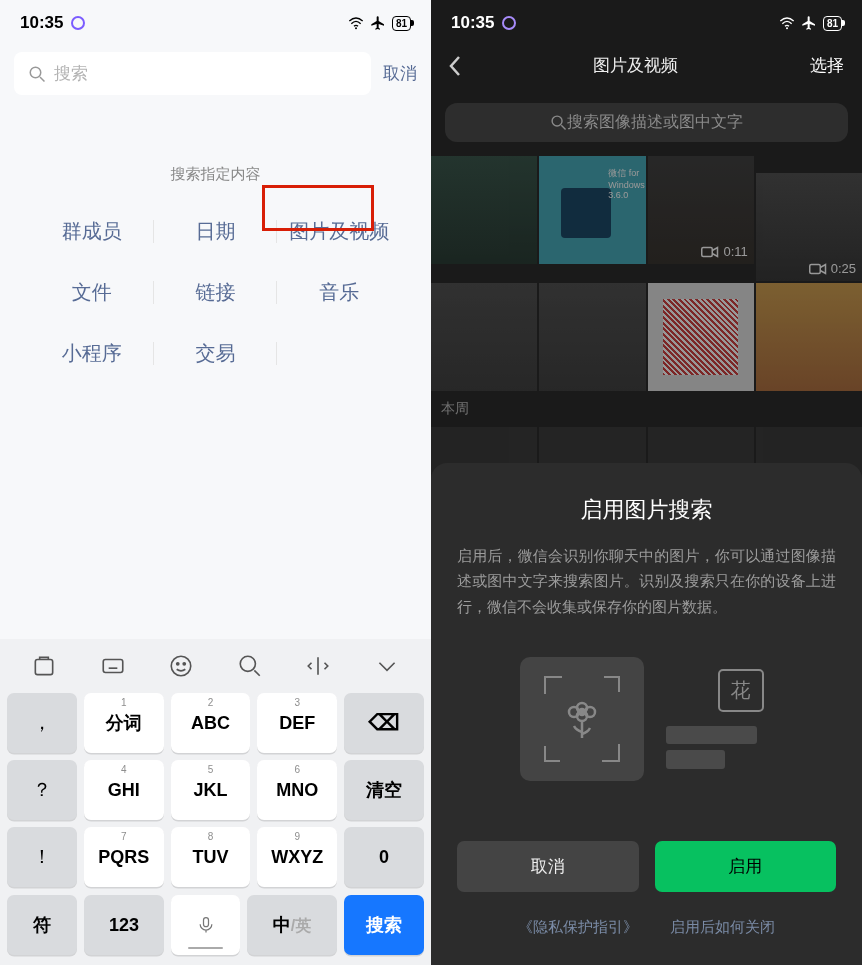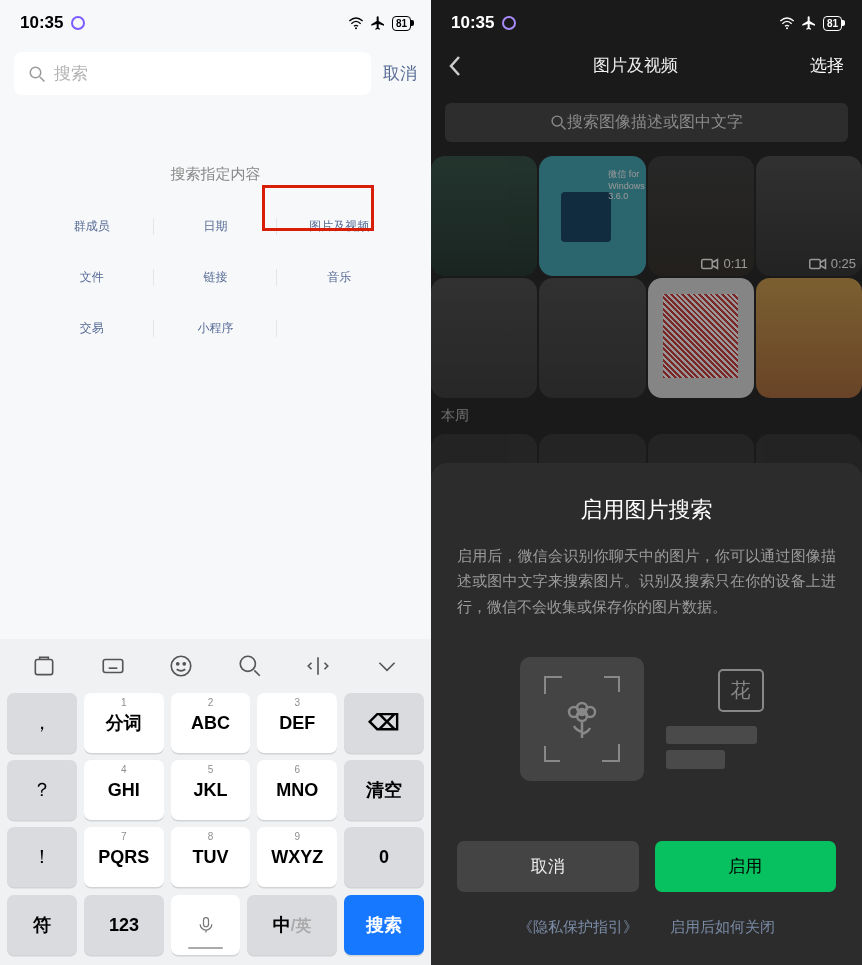--- a/index.html
+++ b/index.html
@@ -17,21 +17,21 @@
     .battery-icon::after { content: ''; position: absolute; right: -4px; top: 30%; width: 3px; height: 40%; background: #000; border-radius: 0 2px 2px 0; }
     
     .search-row { display: flex; align-items: center; gap: 12px; padding: 10px 14px; }
     .search-box { flex: 1; background: #fff; border-radius: 8px; display: flex; align-items: center; padding: 10px 14px; gap: 8px; }
     .search-icon-svg { width: 18px; height: 18px; fill: none; stroke: #999; stroke-width: 2; }
     .search-placeholder { color: #b3b3b3; font-size: 17px; }
     .cancel-link { color: #576b95; font-size: 17px; }
     
     .category-heading { text-align: center; color: #888; font-size: 15px; margin-top: 60px; margin-bottom: 28px; }
     .categories { display: grid; grid-template-columns: repeat(3, 1fr); padding: 0 30px; row-gap: 22px; }
-    .category-item { text-align: center; color: #576b95; font-size: 12px; position: relative; padding: 6px 0; }
+    .category-item { text-align: center; color: #576b95; font-size: 20px; position: relative; padding: 6px 0; }
     .category-item:not(:nth-child(3n))::after { content: ''; position: absolute; right: 0; top: 20%; height: 60%; width: 1px; background: #e5e5e5; }
     .highlight-box { border: 3.5px solid #d81e06; position: absolute; pointer-events: none; }
     .highlight-left { left: 262px; top: 185px; width: 112px; height: 46px; }
     
     
     .keyboard { position: absolute; bottom: 0; left: 0; right: 0; background: #f0f1f3; }
     .kb-toolbar { display: flex; justify-content: space-around; align-items: center; padding: 14px 10px; }
     .kb-tool-icon { width: 26px; height: 26px; stroke: #555; fill: none; stroke-width: 1.5; }
     .kb-grid { display: grid; grid-template-columns: 70px repeat(3, 1fr) 80px; gap: 7px; padding: 0 7px 8px; }
     .kb-key { background: #fff; border-radius: 7px; display: flex; flex-direction: column; align-items: center; justify-content: center; height: 60px; position: relative; box-shadow: 0 1.5px 0 rgba(0,0,0,0.12); }
@@ -46,24 +46,24 @@
     
     
     .screen-right { background: #1a1a1a; color: #eee; }
     .status-bar-dark { display: flex; justify-content: space-between; align-items: center; padding: 10px 20px 6px; font-size: 17px; font-weight: 600; height: 42px; color: #fff; }
     .battery-dark { border-color: #fff; }
     .battery-dark::after { background: #fff; }
     .nav-bar { display: flex; justify-content: space-between; align-items: center; padding: 12px 18px; font-size: 17px; }
     .back-chevron { width: 12px; height: 22px; stroke: #ccc; fill: none; stroke-width: 2.5; }
     .nav-title { font-weight: 500; }
     .nav-select { color: #fff; }
-    .search-dark { margin: 14px 14px; background: #2d2d2d; border-radius: 6px; color: #8a8a8a; text-align: center; padding: 9px; font-size: 16px; display: flex; align-items: center; justify-content: center; gap: 0; }
+    .search-dark { margin: 14px 14px; background: #2d2d2d; border-radius: 12px; color: #8a8a8a; text-align: center; padding: 9px; font-size: 16px; display: flex; align-items: center; justify-content: center; gap: 0; }
     
     .gallery { display: grid; grid-template-columns: repeat(4, 1fr); gap: 2px; opacity: 0.55; }
-    .thumb { height: 120px; background: #333; position: relative; overflow: hidden; border-radius: 14px; }
+    .thumb { height: 108px; background: #333; position: relative; overflow: hidden; }
     .thumb .video-badge { position: absolute; bottom: 5px; right: 6px; color: #fff; font-size: 13px; display: flex; align-items: center; gap: 4px; }
     .video-icon-svg { width: 18px; height: 14px; stroke: #fff; fill: none; stroke-width: 2; }
     .section-label { color: #aaa; padding: 9px 10px; font-size: 14px; opacity: 0.6; }
     
     
     .modal { position: absolute; bottom: 0; left: 0; right: 0; background: #2c2c2c; border-radius: 16px 16px 0 0; padding: 32px 26px 28px; }
     .modal-title { text-align: center; font-size: 22px; font-weight: 500; color: #fff; margin-bottom: 18px; }
     .modal-desc { color: #9c9c9c; font-size: 15px; line-height: 1.7; text-align: justify; margin-bottom: 38px; }
     .modal-illus { display: flex; justify-content: center; gap: 22px; margin-bottom: 60px; align-items: center; }
     .illus-card1 { width: 124px; height: 124px; background: #444; border-radius: 10px; display: flex; align-items: center; justify-content: center; }
@@ -81,21 +81,21 @@
     .modal-buttons { display: flex; gap: 16px; margin-bottom: 26px; }
     .modal-btn { flex: 1; padding: 14px; border-radius: 7px; font-size: 17px; text-align: center; }
     .btn-cancel { background: #444; color: #eee; }
     .btn-enable { background: #07c160; color: #000000; }
     .modal-links { display: flex; justify-content: center; gap: 32px; font-size: 15px; color: #7a8ba6; }
     
     
     .t1 { background: linear-gradient(#2b4a3e,#1a2e26); }
     .t2 { background: #3aa5b5; }
     .t3 { background: linear-gradient(#333,#2a2520); text-align: right; }
-    .t4 { background: linear-gradient(#444,#2a2a2a); }
+    .t4 { background: linear-gradient(#444,#2a2a2a); margin-top: 17px; }
     .t5 { background: linear-gradient(#444,#333); }
     .t6 { background: #ddd; }
     .t7 { background: linear-gradient(#c94,#a63); }
   </style>
 </head>
 <body>
 
 <div class="screen screen-left">
   <div class="status-bar">
     <div class="status-time">
@@ -126,22 +126,22 @@
   </div>
 
   <div class="category-heading">搜索指定内容</div>
   <div class="categories">
     <div class="category-item">群成员</div>
     <div class="category-item">日期</div>
     <div class="category-item">图片及视频</div>
     <div class="category-item">文件</div>
     <div class="category-item">链接</div>
     <div class="category-item">音乐</div>
+    <div class="category-item">小程序</div>
     <div class="category-item">交易</div>
-    <div class="category-item">小程序</div>
   </div>
 
   <div class="highlight-box highlight-left"></div>
 
   <div class="keyboard">
     <div class="kb-toolbar">
       <svg class="kb-tool-icon" viewBox="0 0 24 24">
           <rect x="4" y="6" width="16" height="14" rx="2"></rect>
           <path d="M8 6V4h8v2"></path>
         </svg>

